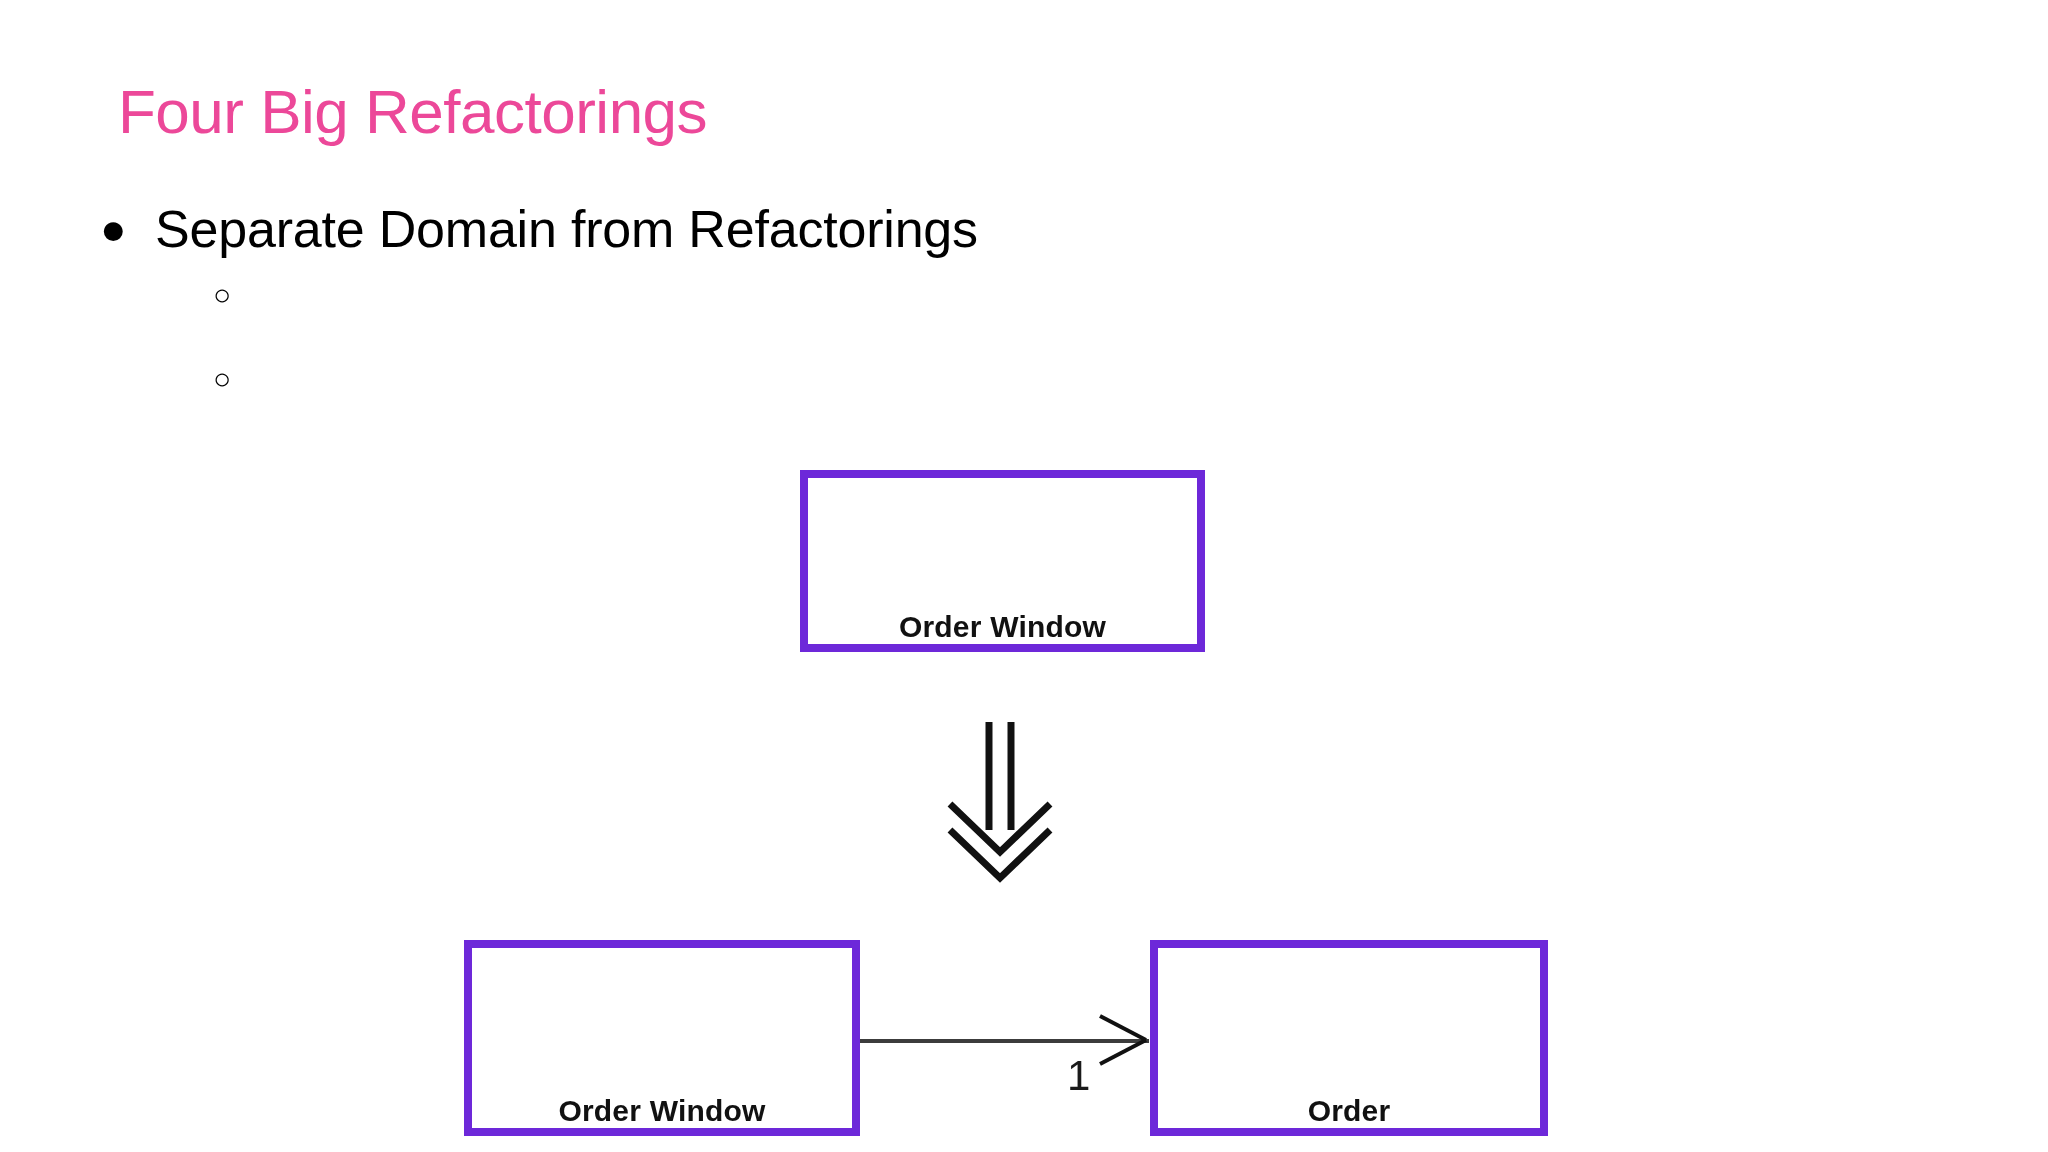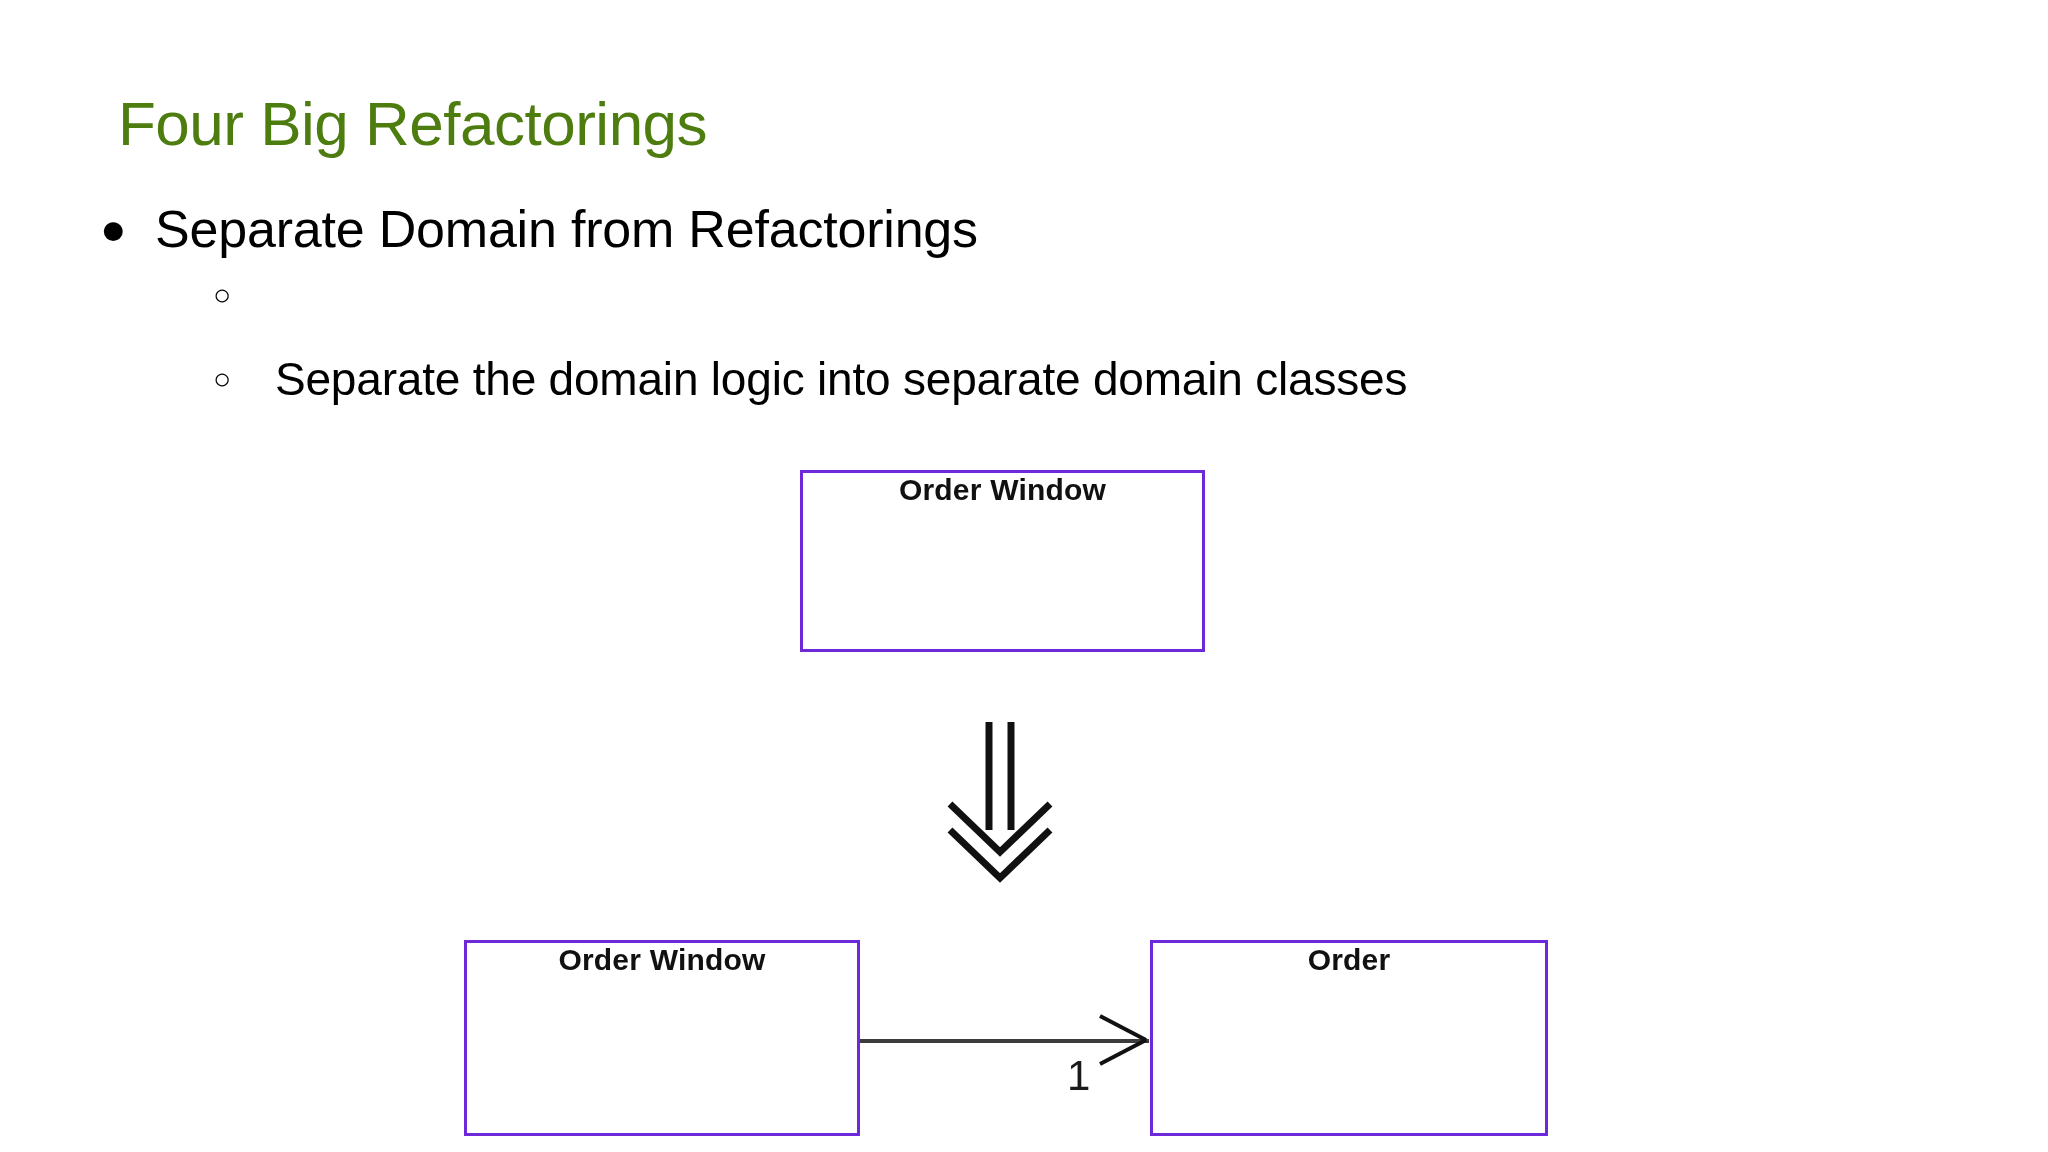--- a/index.html
+++ b/index.html
@@ -29,22 +29,21 @@
   
   .slide-title {
     position: absolute;
     left: 118px;
     top: 78px;
     font-size: 62px;
     font-weight: 400;
     line-height: 1.1;
     letter-spacing: -0.5px;
     white-space: nowrap;
-    color: #4d7c0f;
-    margin-top: 12px;
+    color: #ec4899;
   }
 
   
   .body-list {
     position: absolute;
     left: 0;
     top: 198px;
     width: 2048px;
   }
 
@@ -97,24 +96,24 @@
   .diagram {
     position: absolute;
     left: 0;
     top: 0;
     width: 2048px;
     height: 1152px;
     pointer-events: none;
   }
   .uml-box {
     position: absolute;
-    border: 3px solid #6d28d9;
+    border: 8px solid #6d28d9;
     background: #ffffff;
     display: flex;
-    align-items: flex-start;
+    align-items: flex-end;
     justify-content: center;
     box-sizing: border-box;
   }
   .uml-box .label {
     font-size: 30px;
     font-weight: 700;
     color: #111111;
     letter-spacing: 0.2px;
     white-space: nowrap;
   }
@@ -169,21 +168,20 @@
       <span class="marker">●</span>
       <span class="btext">Separate Domain from Refactorings</span>
     </div>
 
     <div class="bullet-l2">
       <span class="marker">○</span>
     </div>
 
     <div class="bullet-l2">
       <span class="marker">○</span>
-      <span class="btext">Separate the domain logic into separate domain classes</span>
     </div>
 
   </div>
 
   <div class="diagram">
 
     <div class="uml-box" id="box-top">
       <span class="label">Order Window</span>
     </div>
 

